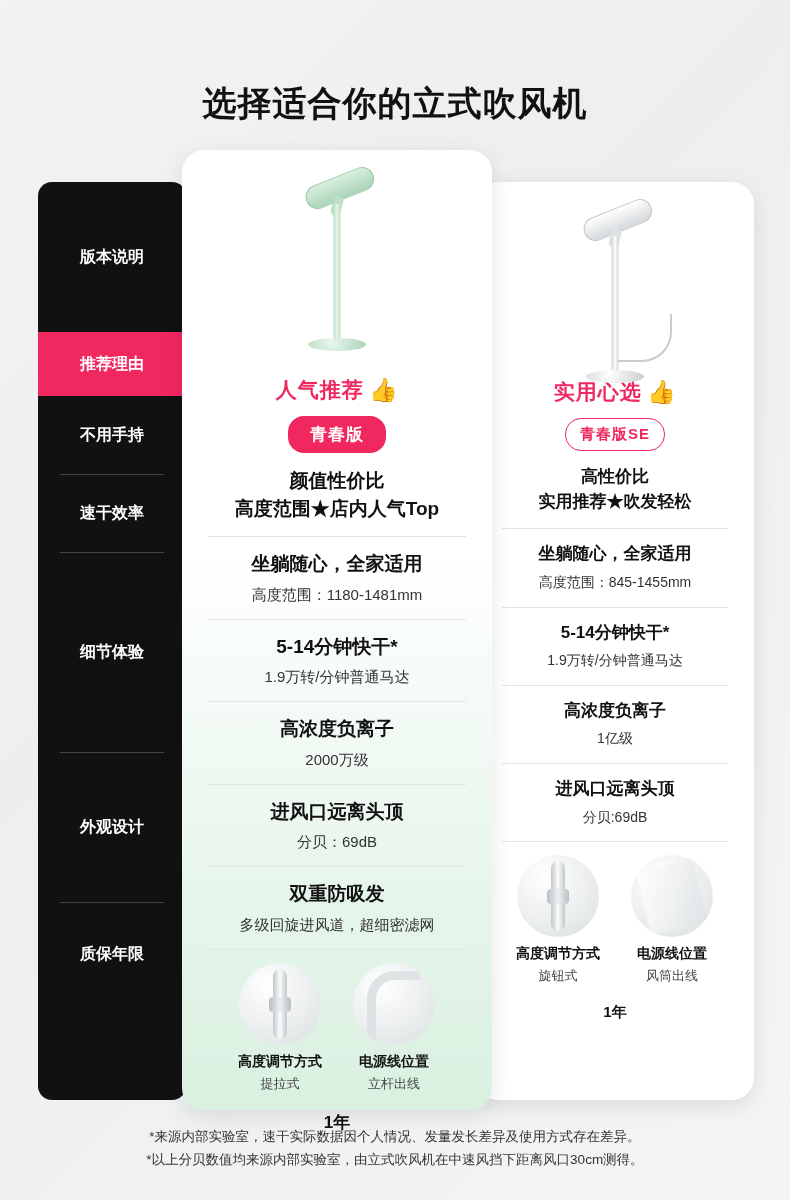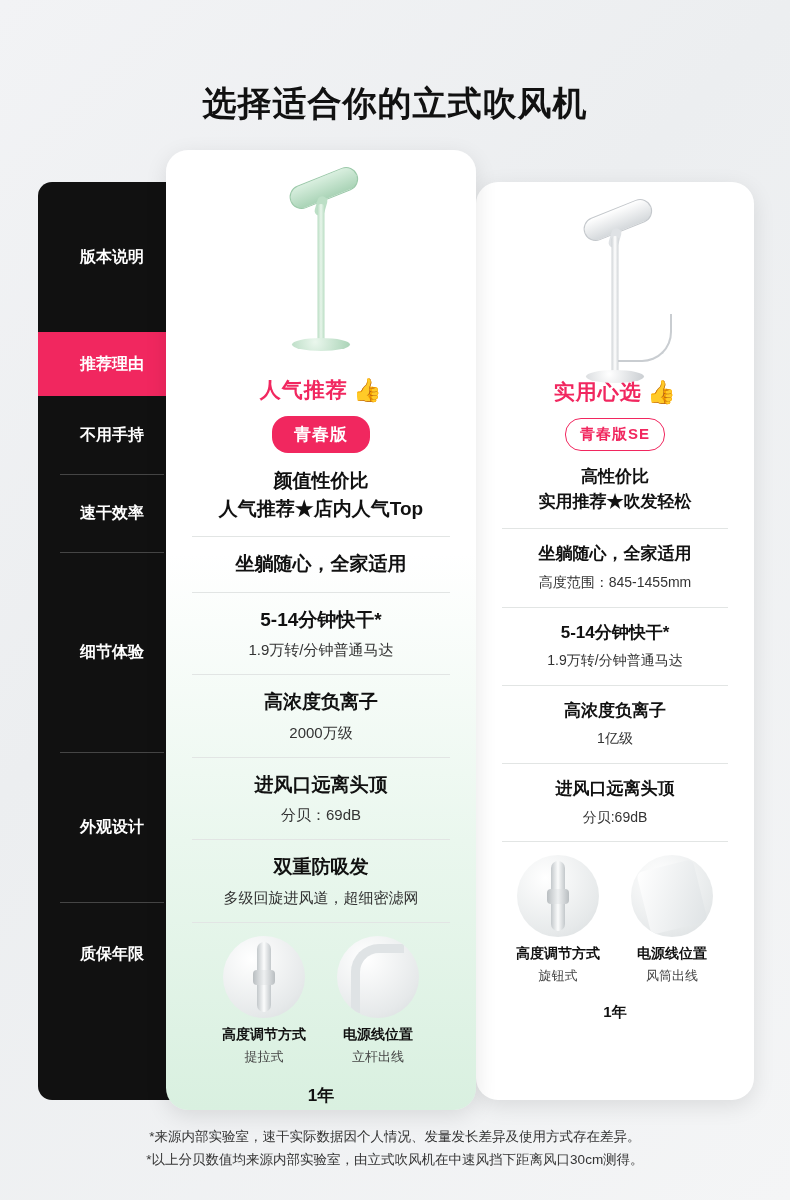--- a/index.html
+++ b/index.html
@@ -71,21 +71,21 @@
     background: transparent;
   }
 
   
   .card {
     position: absolute;
     border-radius: 22px;
     box-shadow: 0 6px 22px rgba(0,0,0,0.10);
   }
   .card-a {
-    left: 166px;
+    left: 182px;
     top: 0px;
     width: 310px;
     height: 960px;
     background: linear-gradient(180deg, #ffffff 0%, #ffffff 42%, #eaf7ee 72%, #d9f0e0 100%);
     z-index: 3;
   }
   .card-b {
     left: 476px;
     top: 32px;
     width: 278px;
@@ -424,24 +424,25 @@
       </div>
     </div>
     <div class="badge-line">
       <span class="badge-text">人气推荐</span>
       <span class="thumb">👍</span>
     </div>
     <div class="pill">青春版</div>
 
     <div class="spec">
       <div class="t1" style="white-space:pre-line">颜值性价比
-人气推荐★店内人气Top</div>
+高度范围★店内人气Top</div>
     </div>
     <div class="spec">
       <div class="t1">坐躺随心，全家适用</div>
+      <div class="t2">高度范围：1180-1481mm</div>
     </div>
     <div class="spec">
       <div class="t1">5-14分钟快干*</div>
       <div class="t2">1.9万转/分钟普通马达</div>
     </div>
     <div class="spec">
       <div class="t1">高浓度负离子</div>
       <div class="t2">2000万级</div>
     </div>
     <div class="spec">

